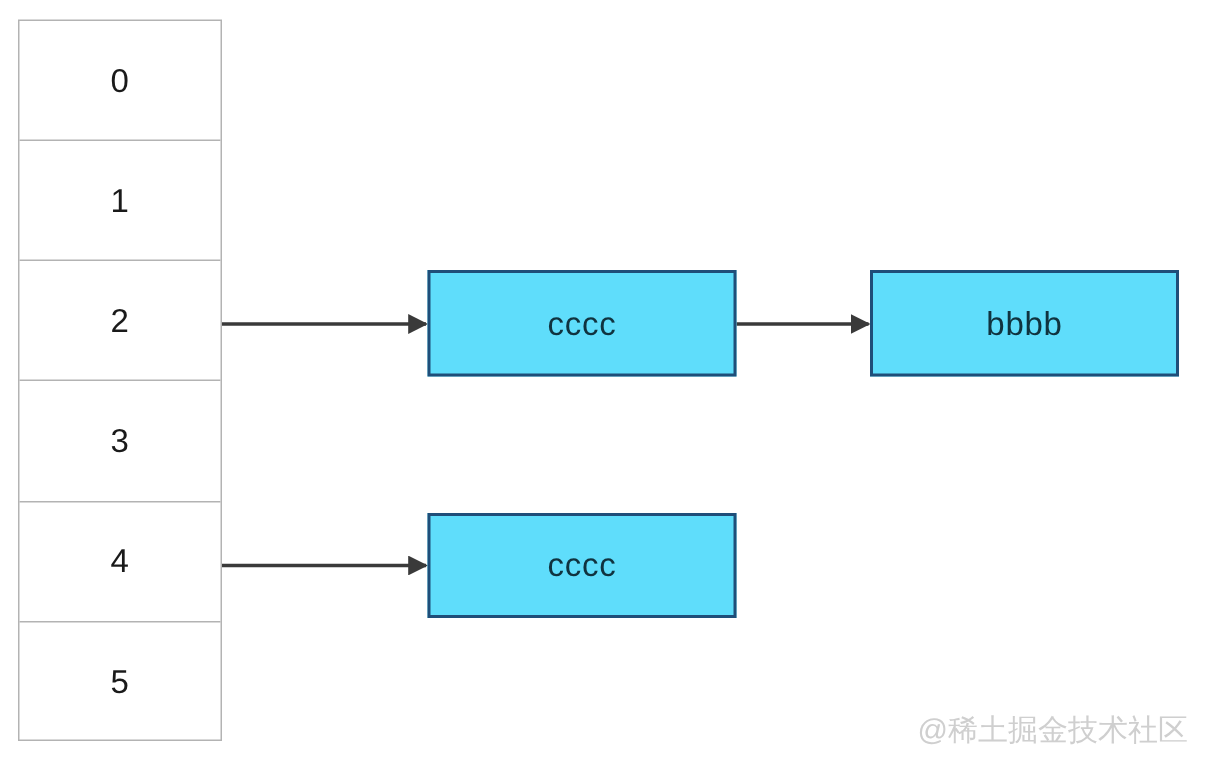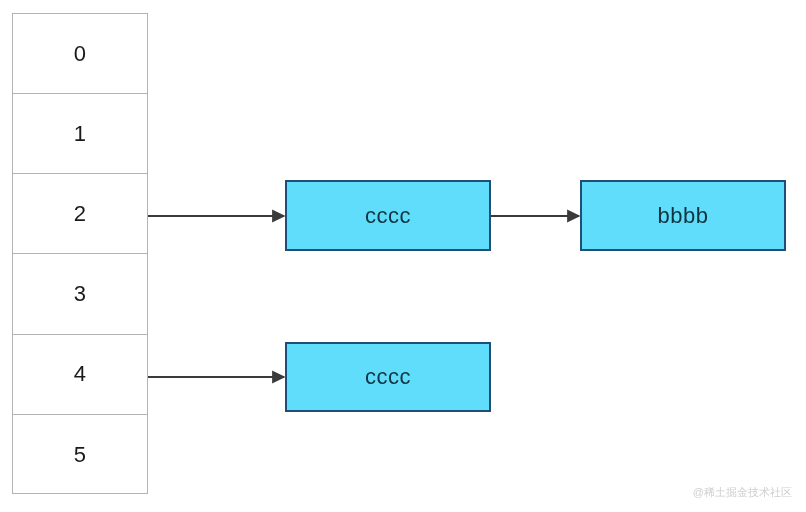--- a/index.html
+++ b/index.html
@@ -73,21 +73,21 @@
     height: 512px;
     pointer-events: none;
   }
 
   
   .watermark {
     position: absolute;
     right: 14px;
     bottom: 12px;
     color: #cfcfcf;
-    font-size: 11px;
+    font-size: 20px;
     font-family: "Liberation Sans", sans-serif;
     white-space: nowrap;
     user-select: none;
   }
 </style>
 </head>
 <body>
 
 <div id="canvas">
 

